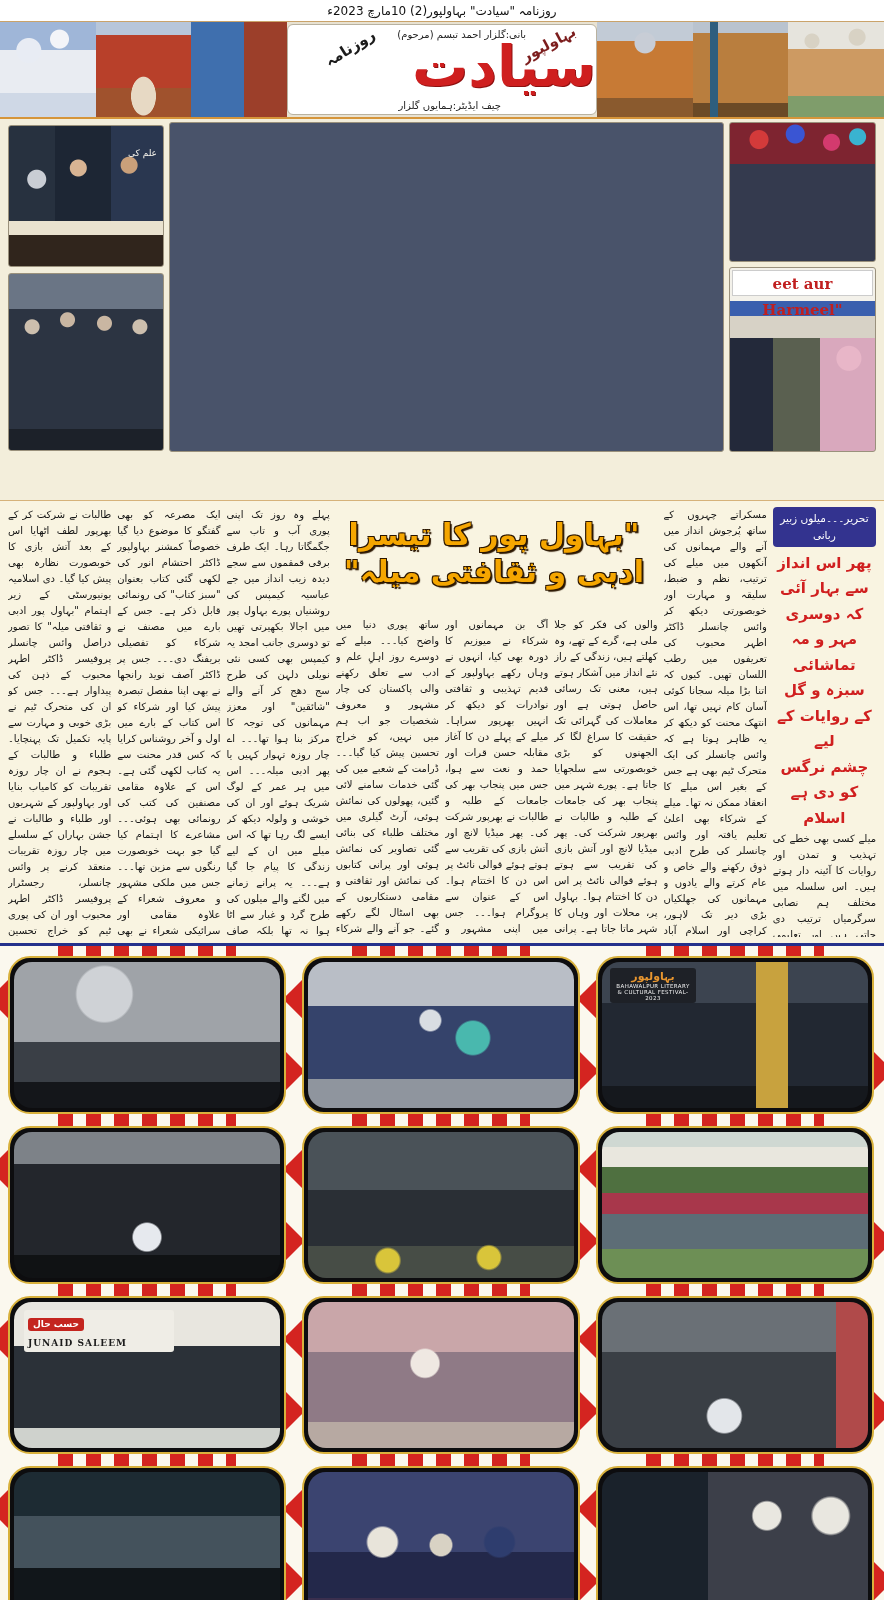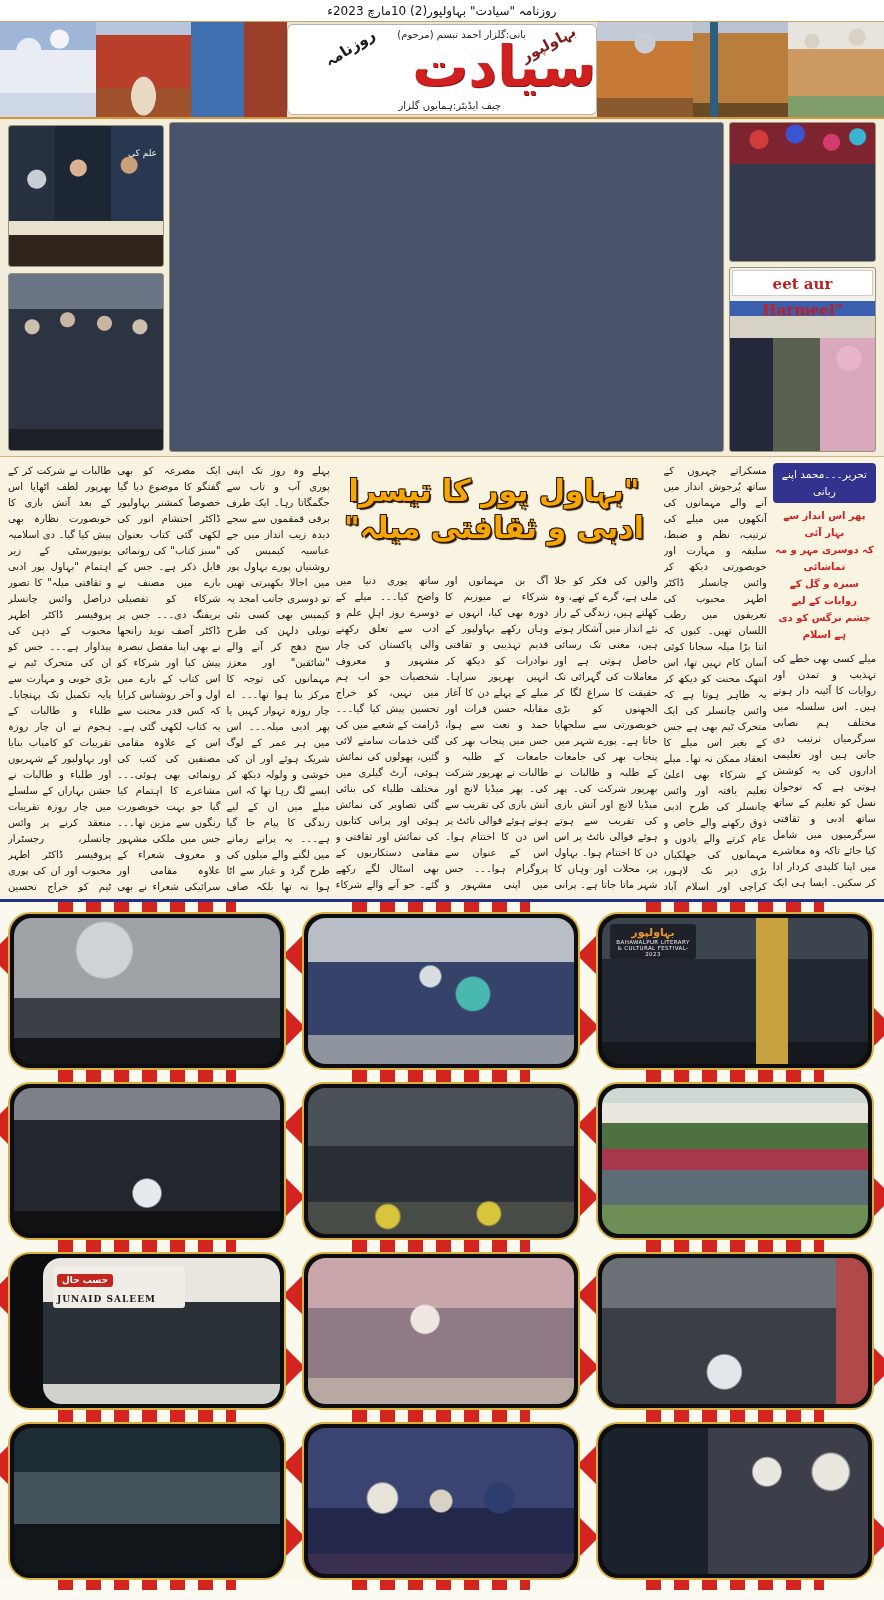--- a/index.html
+++ b/index.html
@@ -51,21 +51,21 @@
   .daily-rot { position:absolute; top:14px; right:218px; font-size:15px; font-weight:bold; color:#1b1b1b; transform:rotate(-32deg); direction:rtl; }
   .city-rot { position:absolute; top:10px; right:18px; font-size:15px; font-weight:bold; color:#7c1d1d; transform:rotate(-28deg); direction:rtl; }
   .paper-name {
     position:absolute; top:14px; left:0; right:0; text-align:right;
     font-size:56px; font-weight:bold; color:#cf1f1f; direction:rtl; line-height:1;
     text-shadow:1px 1px 0 #8e0f0f;
   }
   .chief { position:absolute; bottom:3px; right:95px; font-size:10px; color:#222; direction:rtl; }
 
   
-  .collage { height:338px; position:relative; background:#f3eedb; border-bottom:1px solid #d6b27a; }
+  .collage { height:382px; position:relative; background:#f3eedb; border-bottom:1px solid #d6b27a; }
   .ph { position:absolute; border:1px solid #9a917c; border-radius:3px; overflow:hidden; }
   .c-ltop    { left:8px;  top:6px;   width:156px; height:142px; }
   .c-lbot    { left:8px;  top:154px; width:156px; height:178px; }
   .c-center  { left:169px; top:3px;  width:555px; height:330px; }
   .c-rtop    { left:729px; top:3px;  width:147px; height:140px; }
   .c-rbot    { left:729px; top:148px; width:147px; height:185px; }
 
   .s-cake { background:
     radial-gradient(circle at 18% 38%, #c9cdd4 0 9px, transparent 10px),
     radial-gradient(circle at 45% 30%, #d8b493 0 8px, transparent 9px),
@@ -121,21 +121,21 @@
   .headline {
     position:absolute; left:329px; top:0px; width:330px; height:104px; z-index:3;
     display:flex; align-items:center; justify-content:center; text-align:center;
     font-size:30px; font-weight:bold; color:#f5a600; direction:rtl; line-height:1.25;
     text-shadow:-1px -1px 0 #2b1600, 1px -1px 0 #2b1600, -1px 1px 0 #2b1600, 2px 2px 1px #2b1600;
   }
   .byline {
     background:#33338f; color:#fff; border-radius:4px; text-align:center;
     font-size:10.5px; padding:3px 2px; margin-bottom:4px; direction:rtl;
   }
-  .poem { color:#d01f1f; font-weight:bold; text-align:center; font-size:10px; line-height:1.7; margin-bottom:8px; }
+  .poem { color:#d01f1f; font-weight:bold; text-align:center; font-size:15px; line-height:1.7; margin-bottom:0; }
   .poem span { display:block; }
 
   
   .grid { padding:10px 8px 0 8px; background:#fbf8ee; }
   .grow { display:flex; gap:16px; margin-bottom:12px; }
   .card { position:relative; width:278px; height:158px; }
   .card .frame {
     position:absolute; inset:0; background:#0d0d0f; border:2px solid #d8b13c;
     border-radius:22px; overflow:hidden; z-index:2;
   }
@@ -165,21 +165,21 @@
   .g-two-chairs { background:
     radial-gradient(circle at 50% 72%, #e6e9ee 0 8%, transparent 9%),
     linear-gradient(180deg,#7d8288 0 22%, #23262c 22% 84%, #101214 84% 100%);}
   .g-stage-panel { background:
     radial-gradient(circle at 30% 88%, #d9c53a 0 5%, transparent 6%),
     radial-gradient(circle at 68% 86%, #d9c53a 0 5%, transparent 6%),
     linear-gradient(180deg,#4a5258 0 40%, #2a2f35 40% 78%, #474d46 78% 100%);}
   .g-lawn-group { background:
     linear-gradient(180deg,#cfd8d2 0 10%, #e9e7de 10% 24%, #4f7040 24% 42%, #a8374b 42% 56%, #5d6d76 56% 80%, #6d8f55 80% 100%);}
   .g-hasbehaal { background:
-    linear-gradient(180deg,#e8e6df 0 30%, #2b3138 30% 86%, #cfd2cd 86% 100%); margin-left: 29px;}
+    linear-gradient(180deg,#e8e6df 0 30%, #2b3138 30% 86%, #cfd2cd 86% 100%);}
   .g-award-veil { background:
     radial-gradient(circle at 44% 42%, #efe8e2 0 8%, transparent 9%),
     linear-gradient(180deg,#c9a6a9 0 34%, #8f7a86 34% 82%, #b7a9a2 82% 100%);}
   .g-sofa-panel { background:
     radial-gradient(circle at 46% 78%, #e3e6ea 0 9%, transparent 10%),
     linear-gradient(90deg, transparent 0 88%, #b04a4a 88% 100%),
     linear-gradient(180deg,#6a7076 0 34%, #3a3f45 34% 100%);}
   .g-big-group { background:
     linear-gradient(180deg,#1d2b33 0 30%, #44525c 30% 66%, #11161a 66% 100%);}
   .g-dancers { background:
@@ -241,21 +241,21 @@
     <div class="ph c-rbot s-harmeel">
       <div class="banner-harmeel">eet aur Harmeel"</div>
       <div class="harmeel-people"></div>
     </div>
   </div>
 
   <div class="article">
     <div class="headline">"بہاول پور کا تیسرا ادبی و ثقافتی میلہ"</div>
     <div class="cols">
       <div class="col">
-        <div class="byline">تحریر۔۔۔محمد اپنے ربانی</div>
+        <div class="byline">تحریر۔۔۔میلوں زبیر ربانی</div>
         <div class="poem">
           <span>پھر اس انداز سے بہار آئی</span>
           <span>کہ دوسری مہر و مہ تماشائی</span>
           <span>سبزہ و گل کے روایات کے لیے</span>
           <span>چشم نرگس کو دی ہے اسلام</span>
         </div>
         <span>میلے کسی بھی خطے کی تہذیب و تمدن اور روایات کا آئینہ دار ہوتے ہیں۔ اس سلسلہ میں مختلف ہم نصابی سرگرمیاں ترتیب دی جاتی ہیں اور تعلیمی اداروں کی یہ کوشش ہوتی ہے کہ نوجوان نسل کو تعلیم کے ساتھ ساتھ ادبی و ثقافتی سرگرمیوں میں شامل کیا جائے تاکہ وہ معاشرے میں اپنا کلیدی کردار ادا کر سکیں۔ ایسا ہی ایک "ادبی و ثقافتی میلہ" بہاول پور (جنوبی پنجاب) کی مشہور و معروف اور خوبصورت غرض تقریر کردہ جامعہ اسلامیہ میں سجا۔۔۔ بہاول پور میں سجایا جانے والا یہ دو روزہ ادبی و ثقافتی میلہ گزشتہ تین سال سے تسلسل سے جاری ہے اور ڈاکٹر اطہر محبوب نے اس کی بنیاد رکھی اور اب یہ جامعہ کی روایت بن چکی ہے۔ چار روزہ میلے کے آخری دو روز مارچ کی پہلی اسہری کے سہانے تھے۔</span>
       </div>
       <div class="col"><span>مسکراتے چہروں کے ساتھ پُرجوش انداز میں آنے والے مہمانوں کی آنکھوں میں میلے کی ترتیب، نظم و ضبط، سلیقہ و مہارت اور خوبصورتی دیکھ کر وائس چانسلر ڈاکٹر اطہر محبوب کی تعریفوں میں رطب اللسان تھیں۔ کیوں کہ اتنا بڑا میلہ سجانا کوئی آسان کام نہیں تھا، اس انتھک محنت کو دیکھ کر یہ ظاہر ہوتا ہے کہ وائس چانسلر کی ایک متحرک ٹیم بھی ہے جس کے بغیر اس میلے کا انعقاد ممکن نہ تھا۔ میلے کے شرکاء بھی اعلیٰ تعلیم یافتہ اور وائس چانسلر کی طرح ادبی ذوق رکھنے والے خاص و عام کرتے والے یادوں و مہمانوں کی جھلکیاں بڑی دیر تک لاہور، کراچی اور اسلام آباد جیسے بڑے شہروں کے گھروں میں دیکھی جاتی رہیں۔</span></div>
       <div class="col under"><span>والوں کی فکر کو جلا ملی ہے، گرے کے تھے، وہ کھلتے ہیں، زندگی کے راز نئے انداز میں آشکار ہوتے ہیں، معنی تک رسائی حاصل ہوتی ہے اور معاملات کی گہرائی تک حقیقت کا سراغ لگا کر الجھنوں کو بڑی خوبصورتی سے سلجھایا جاتا ہے۔ پورے شہر میں پنجاب بھر کی جامعات کے طلبہ و طالبات نے بھرپور شرکت کی۔ پھر میڈیا لانچ اور آتش بازی کی تقریب سے ہوتے ہوئے قوالی نائٹ پر اس دن کا اختتام ہوا۔ بہاول پر، محلات اور وہاں کا شہر ماتا جاتا ہے۔ پرانی خوبصورتی، نفاست اور مقامی تعمیرات کی جے سے آنے والوں کی تہذیب و مہمانوں کی جھلکیاں بڑی یادگار تھیں۔</span></div>

